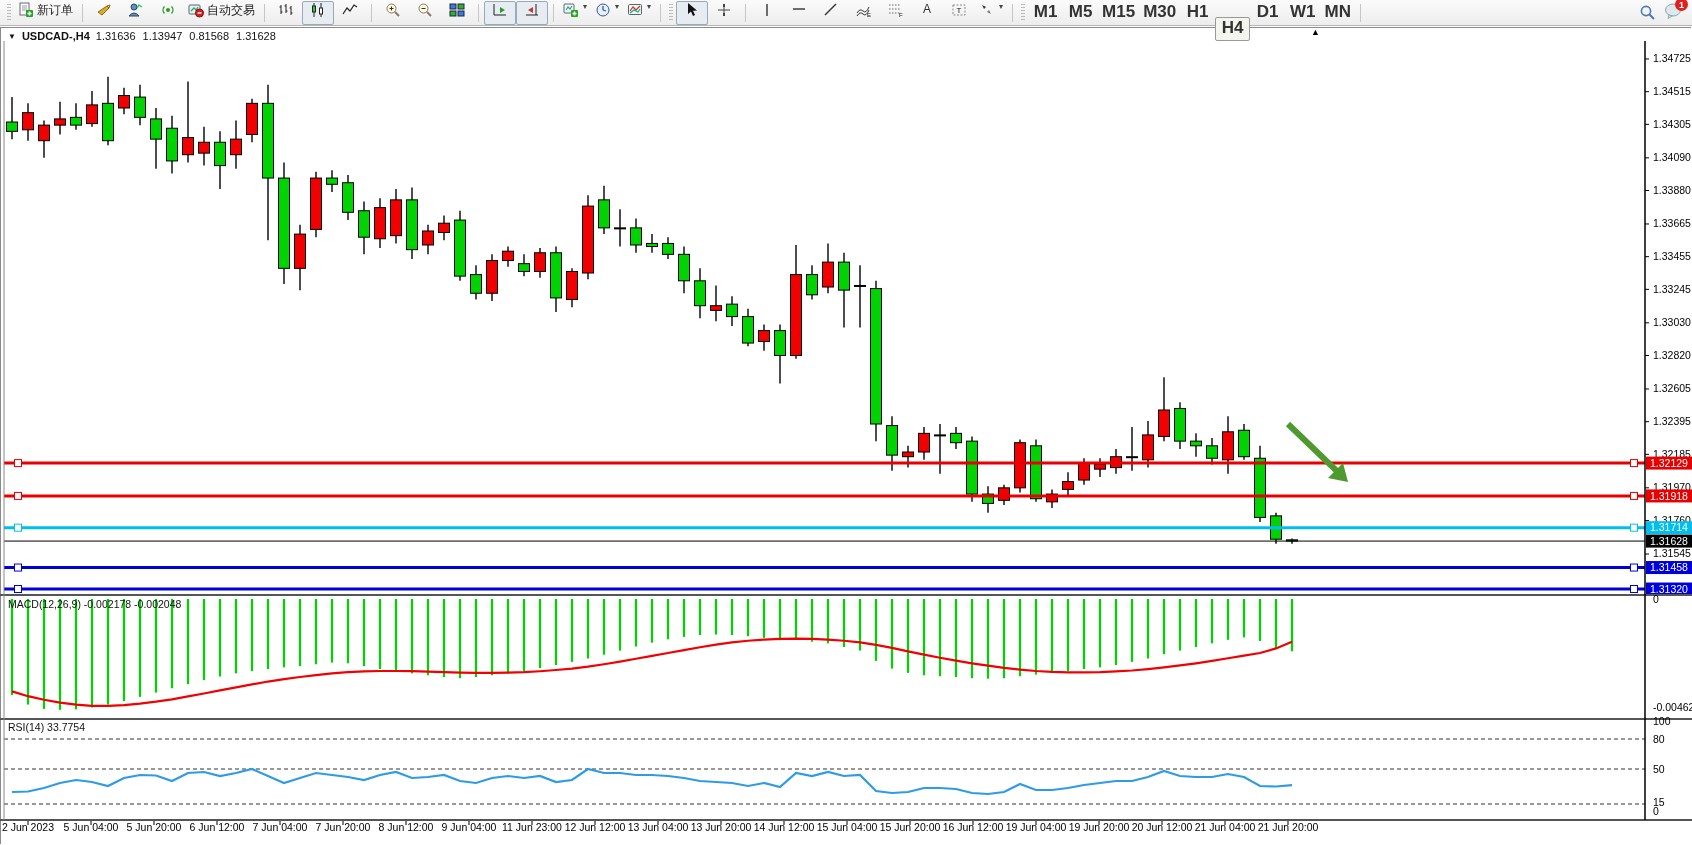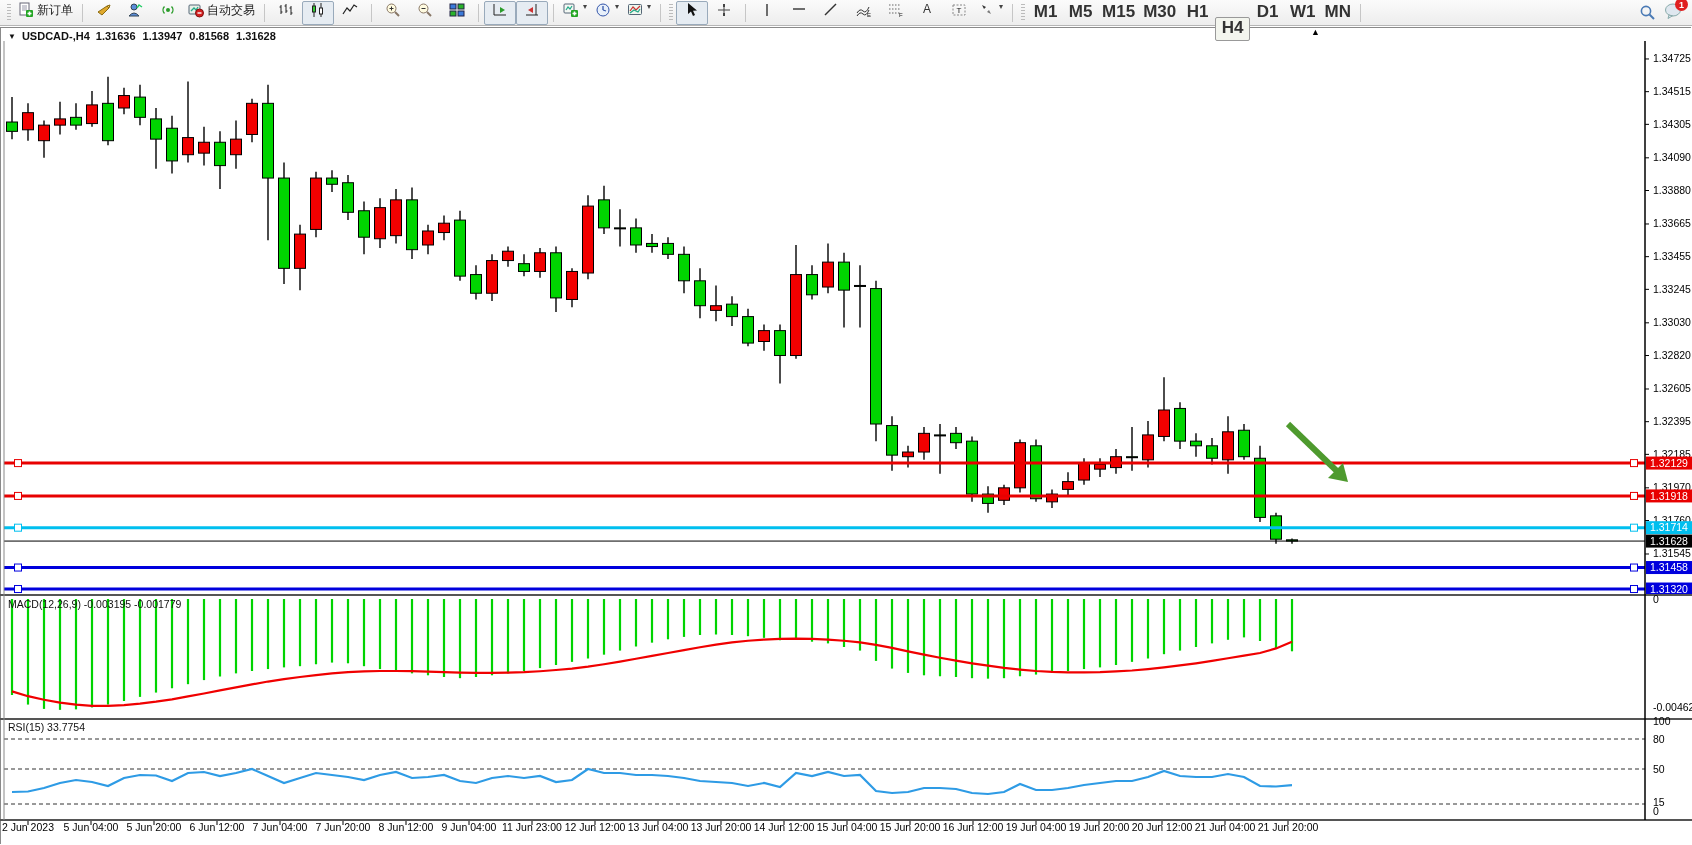--- a/index.html
+++ b/index.html
@@ -253,32 +253,32 @@
         <div class="badge">1</div>
       </div>
     </div>
   </div>
 
   <div id="chartwin"></div>
 
   <div id="chart-title">
     <span class="tri">▼</span>
     <span>USDCAD-,H4</span>
-    <span style="font-weight:bold;display:flex;gap:7px;">
+    <span style="font-weight:normal;display:flex;gap:7px;">
       <span>1.31636</span>
       <span>1.13947</span>
       <span>0.81568</span>
       <span>1.31628</span>
     </span>
   </div>
 
   <div id="scrolltop-tri">▲</div>
 
-  <div id="macd-label">MACD(12,26,9) -0.003195 -0.001779</div>
-  <div id="rsi-label">RSI(15) 33.7754</div>
+  <div id="macd-label">MACD(12,26,9) -0.002178 -0.002048</div>
+  <div id="rsi-label">RSI(14) 33.7754</div>
 
   <svg id="plot" width="1692" height="845" style="position:absolute;top:0;left:0;z-index:2;">
       <rect x="1" y="28" width="1690" height="816" fill="#ffffff"></rect>
       <line x1="1645" y1="58.96785109983132" x2="1649" y2="58.96785109983132" stroke="#000"></line>
       <text x="1653" y="62.46785109983132" font-size="10.5" fill="#000000">1.34725</text>
       <line x1="1645" y1="91.65820642978036" x2="1649" y2="91.65820642978036" stroke="#000"></line>
       <text x="1653" y="95.15820642978036" font-size="10.5" fill="#000000">1.34515</text>
       <line x1="1645" y1="124.34856175972942" x2="1649" y2="124.34856175972942" stroke="#000"></line>
       <text x="1653" y="127.84856175972942" font-size="10.5" fill="#000000">1.34305</text>
       <line x1="1645" y1="157.81725888325036" x2="1649" y2="157.81725888325036" stroke="#000"></line>

